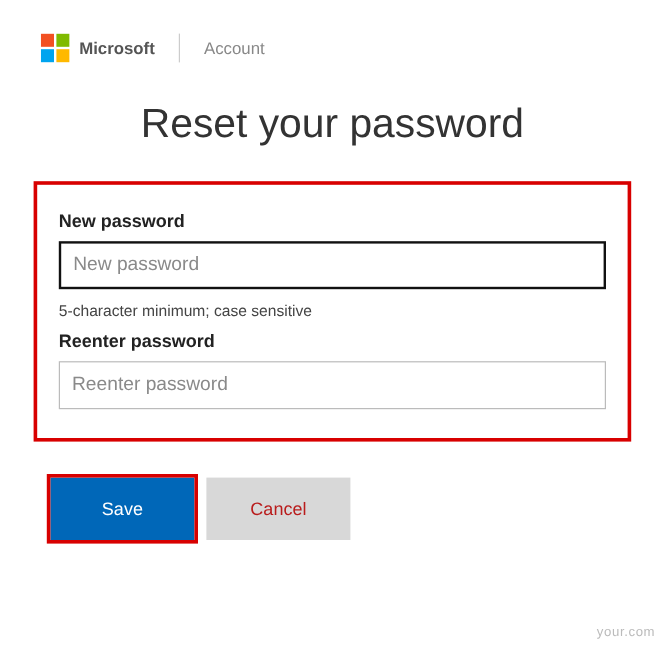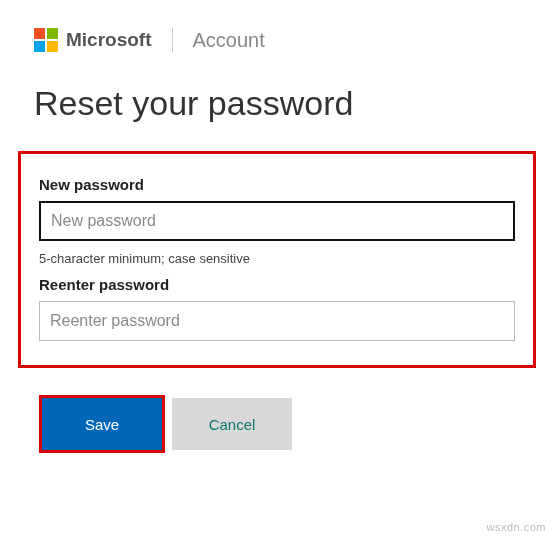--- a/index.html
+++ b/index.html
@@ -20,45 +20,46 @@
       padding: 28px 34px 20px 34px;
     }
     .ms-logo {
       display: inline-block;
       margin-right: 8px;
     }
     .ms-logo svg {
       display: block;
     }
     .brand-name {
-      font-size: 19px;
+      font-size: 14px;
       font-weight: 600;
       color: #555;
       margin-right: 20px;
     }
     .divider {
       width: 1px;
       height: 24px;
       background: #ccc;
       margin-right: 20px;
     }
     .section-name {
-      font-size: 20px;
+      font-size: 14px;
       font-weight: 300;
       color: #888;
     }
     .page-title {
       font-size: 34px;
       font-weight: 300;
       color: #333;
       padding: 12px 34px 28px 34px;
+      text-align: center;
     }
     .form-box {
       border: 3px solid #d80000;
-      margin: 0 18px;
+      margin: 0 28px;
       padding: 12px 18px 24px 18px;
     }
     .field-label {
       font-size: 15px;
       font-weight: 700;
       color: #222;
       margin-bottom: 8px;
       margin-top: 10px;
     }
     .text-input {
@@ -101,21 +102,21 @@
       justify-content: center;
     }
     .btn-primary {
       background: #0067b8;
       color: #fff;
       outline: 3px solid #d80000;
       outline-offset: 0;
     }
     .btn-secondary {
       background: #d8d8d8;
-      color: #0f766e;
+      color: #b91c1c;
     }
     .watermark {
       position: absolute;
       bottom: 6px;
       right: 8px;
       font-size: 11px;
       color: #bbb;
       letter-spacing: 0.5px;
     }
   </style>
@@ -145,13 +146,13 @@
 
   <div class="field-label">Reenter password</div>
   <input type="text" class="text-input secondary" placeholder="Reenter password" style="">
 </div>
 
 <div class="button-row">
   <button class="btn btn-primary">Save</button>
   <button class="btn btn-secondary">Cancel</button>
 </div>
 
-<div class="watermark">wsxdn.com</div>
+<div class="watermark">your.com</div>
 
 </body></html>

